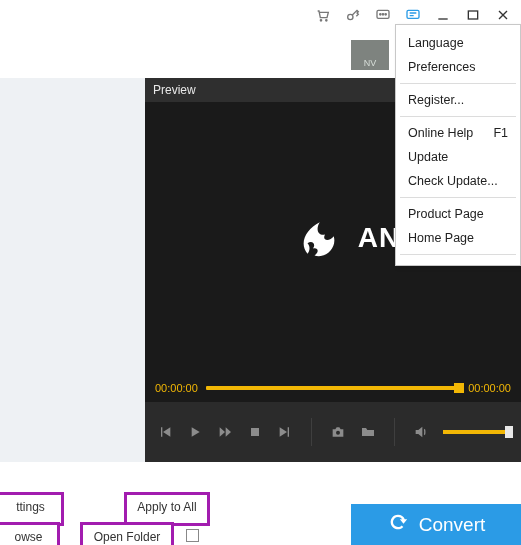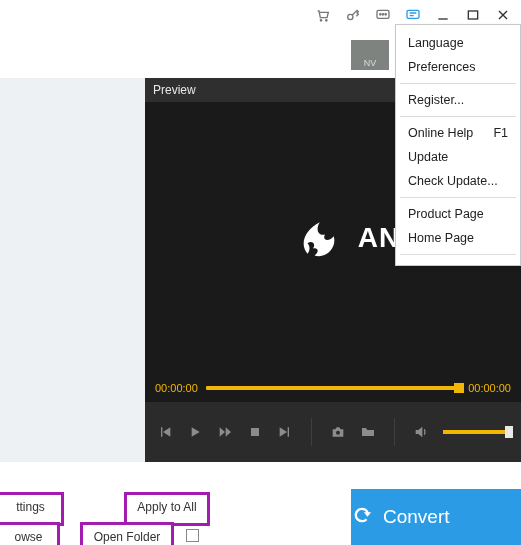--- a/index.html
+++ b/index.html
@@ -35,21 +35,21 @@
   
   .bottom-area { position:absolute; left:0; right:0; top:474px; bottom:0; background:#fff; }
   .btn-out { position:absolute; border:3px solid #a21caf; background:#fff; font-size:12px; color:#333; text-align:center; line-height:24px; height:34px; }
   .ttings { left:0; top:18px; width:64px; border-left:none; }
   .apply { left:80px; top:18px; width:86px;margin-left:44px; }
   .owse { left:0; top:48px; width:60px; border-left:none; }
   .openf { left:80px; top:48px; width:94px; }
   .merge-wrap { position:absolute; left:186px; top:48px; display:flex; align-items:center; gap:6px; font-size:12px; color:#333; height:26px; }
   .checkbox { width:13px; height:13px; border:1px solid #888; background:#fff; }
 
-  .convert-btn { position:absolute; right:0; bottom:0; width:170px; height:56px; background:#2b9be6; color:#fff; display:flex; align-items:center; justify-content:flex-start; gap:10px; font-size:19px; }
+  .convert-btn { position:absolute; right:0; bottom:0; width:170px; height:41px; background:#2b9be6; color:#fff; display:flex; align-items:center; justify-content:center; gap:10px; font-size:19px; }
   .convert-icon svg{ width:22px; height:22px; fill:#fff; }
   .watermark { position:absolute; right:0; bottom:4px; font-size:18px; color:rgba(0,0,0,0.08); pointer-events:none; letter-spacing:1px; }
 
   
   .menu { position:absolute; top:24px; left:395px; width:126px; background:#fff; border:1px solid #c8c8c8; box-shadow:2px 2px 4px rgba(0,0,0,0.15); padding:6px 0; z-index:50; }
   .menu-item { font-size:12.5px; color:#222; padding:5px 12px; white-space:nowrap; display:flex; justify-content:space-between; }
   .menu-item .shortcut { color:#222;margin-left:12px; }
   .menu-sep { height:1px; background:#dcdcdc; margin:4px 4px; }
 
   .nv-badge { position:absolute; right:132px; top:40px; width:38px; height:30px; background:#7e837f; color:#d8dfd9; font-size:9px; display:flex; align-items:flex-end; justify-content:center; padding-bottom:2px; letter-spacing:0; }

